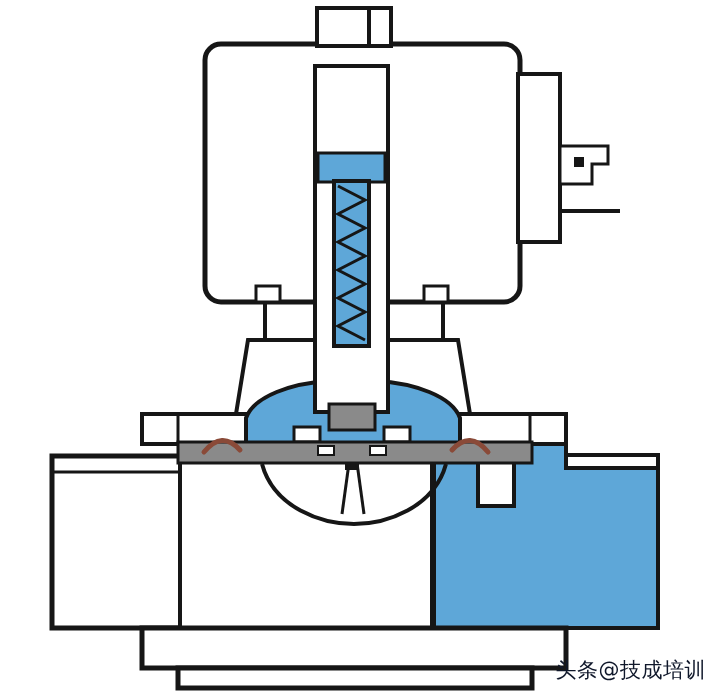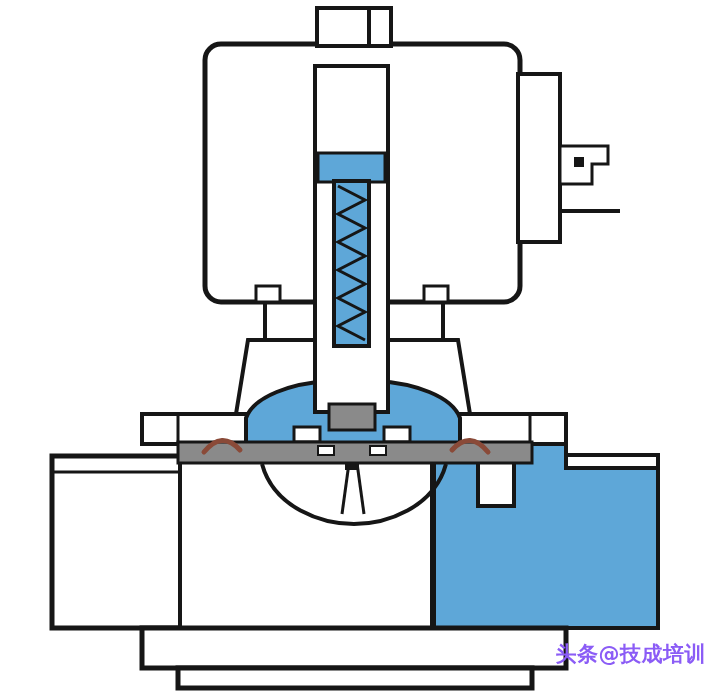--- a/index.html
+++ b/index.html
@@ -17,24 +17,24 @@
   .fluid-shape{stroke:#161616;}
   .line{fill:none;stroke:#161616;}
   .seal{fill:none;stroke-width:5;stroke-linecap:round;}
   .sw2{stroke-width:2;}
   .sw3{stroke-width:3;}
   .sw4{stroke-width:4;}
   .sw5{stroke-width:5;}
   .watermark{
     position:absolute;
     right:4px;
-    bottom:24px;
+    bottom:8px;
     font-size:21px;
-    font-weight:700;
-    color:#8b5cf6;
+    font-weight:400;
+    color:#0f172a;
     letter-spacing:0.5px;
     white-space:nowrap;
   }
 </style>
 </head>
 <body>
 
 <div class="canvas">
   <svg viewBox="0 0 710 692" width="710" height="692" aria-hidden="true">
 

